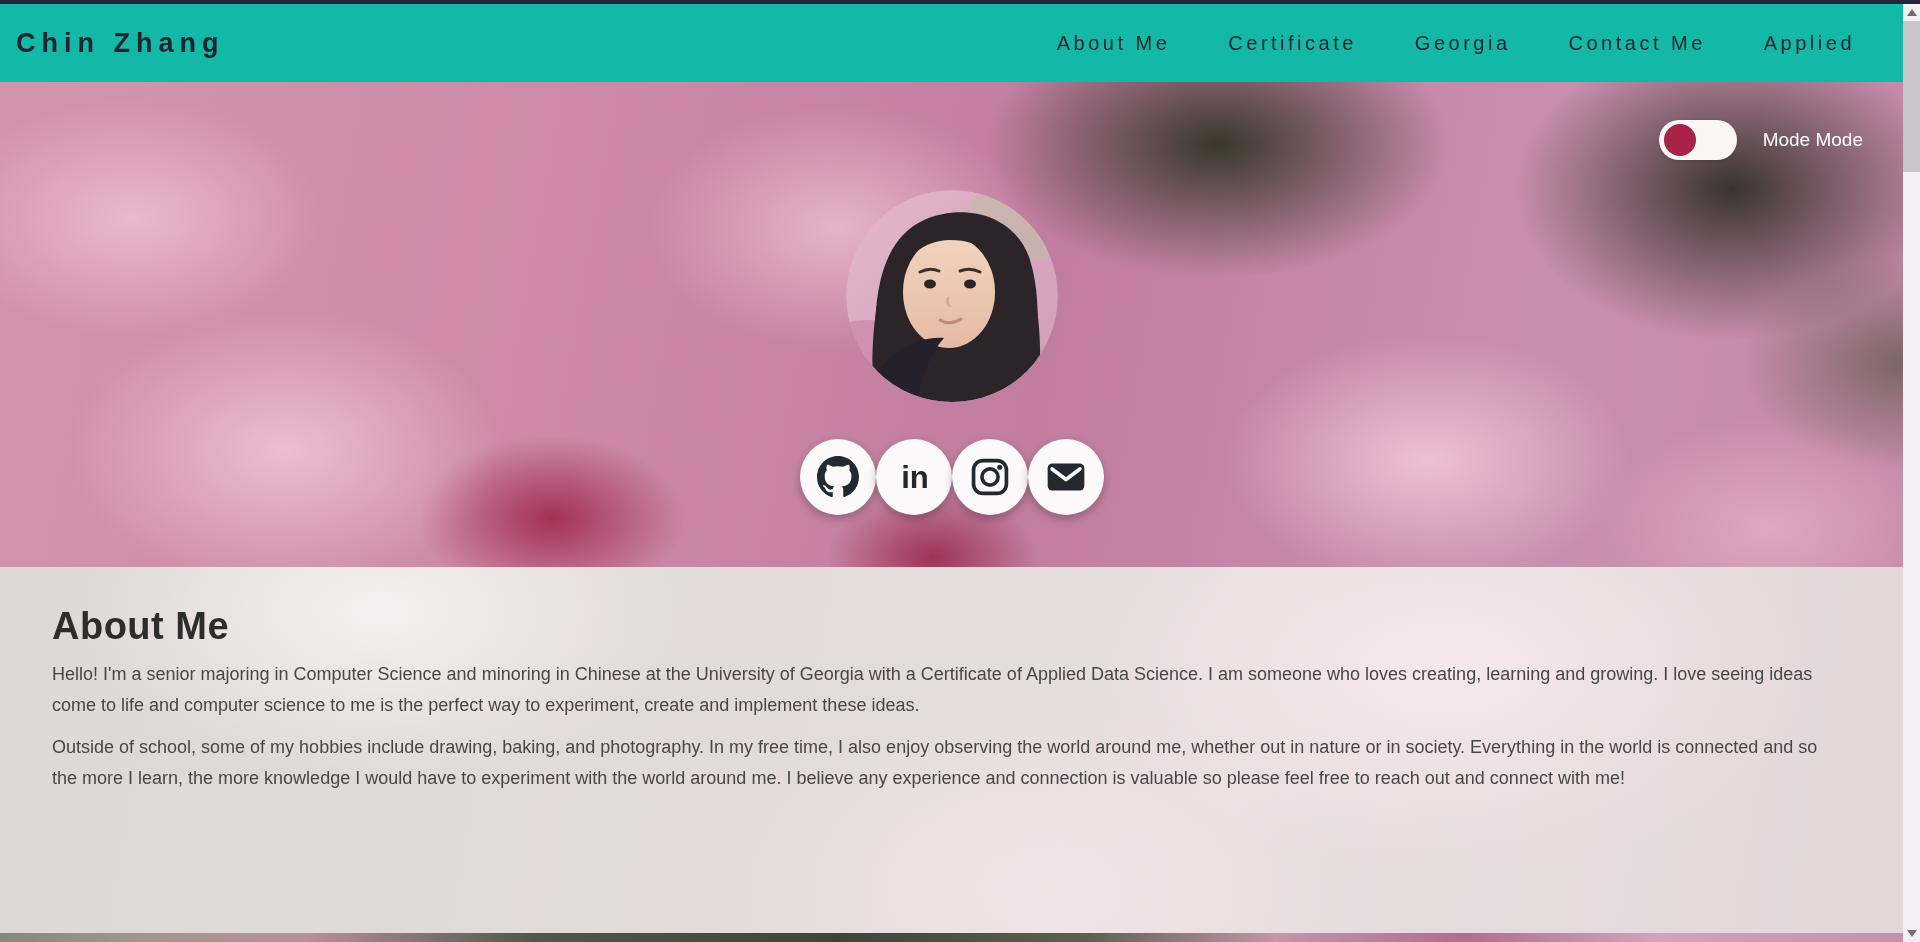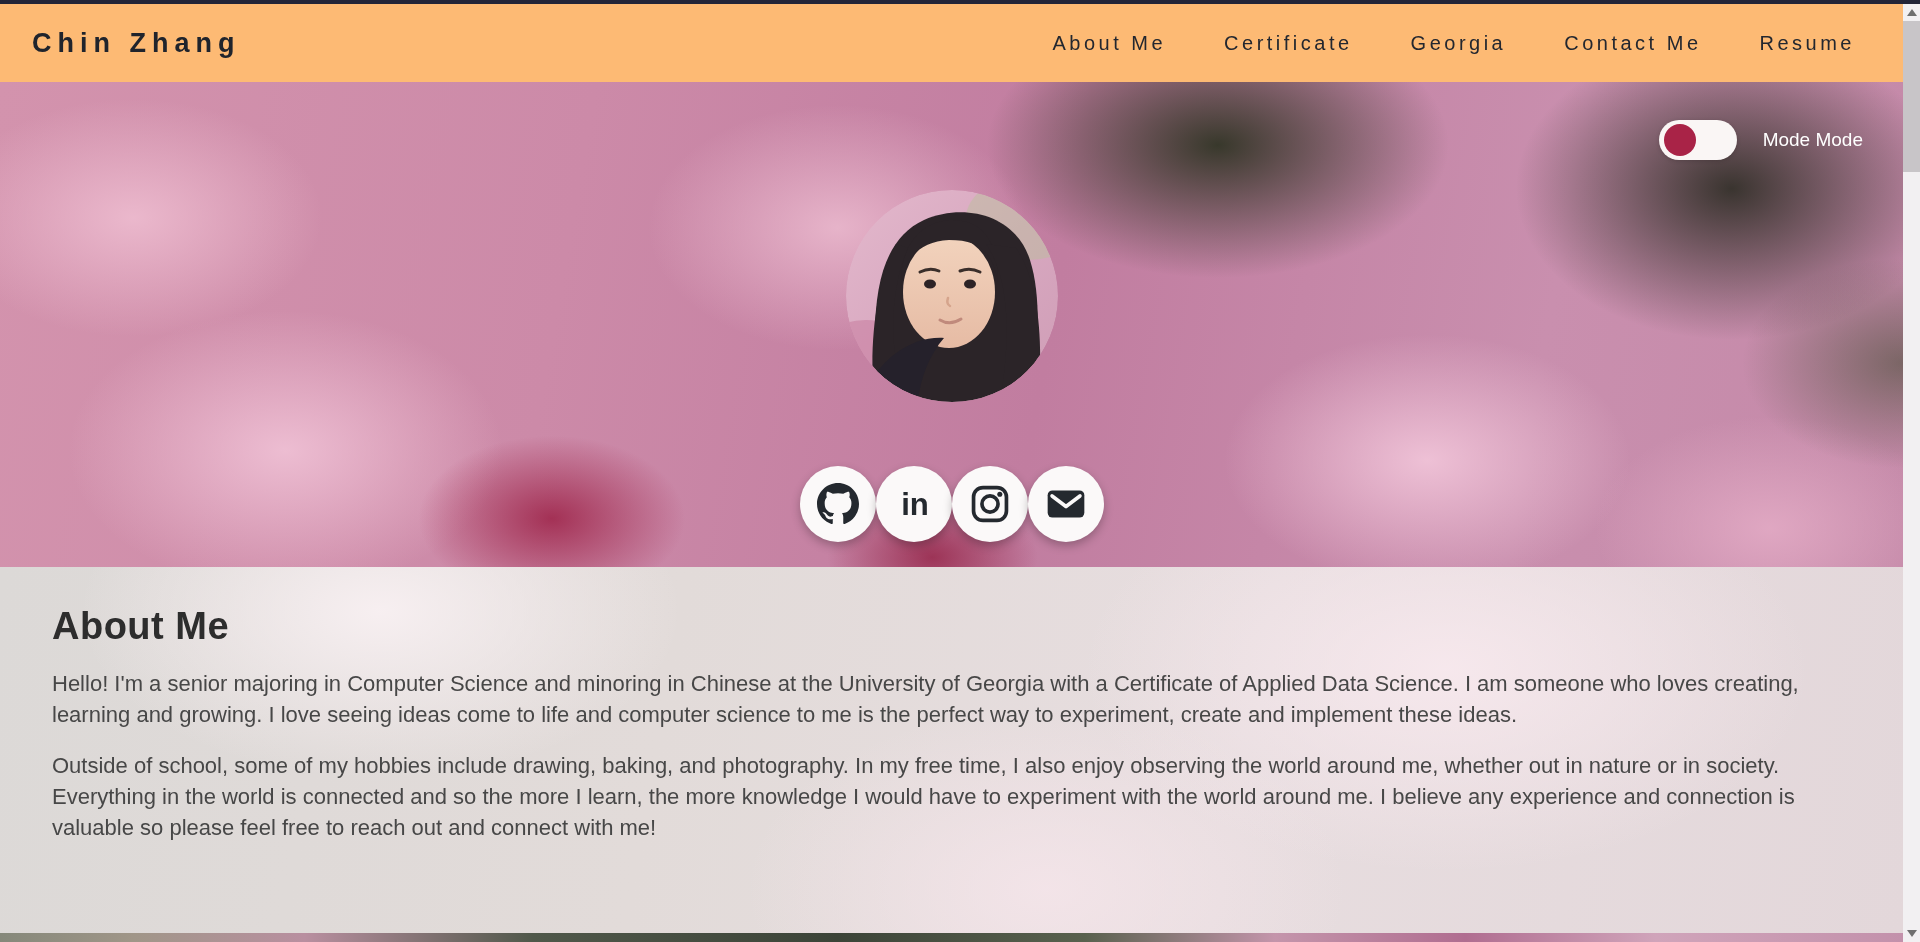--- a/index.html
+++ b/index.html
@@ -5,22 +5,22 @@
   * { margin:0; padding:0; box-sizing:border-box; }
   html,body { width:1920px; height:942px; overflow:hidden; background:#fff;
               font-family:"Liberation Sans", sans-serif; }
   .screen { position:relative; width:1920px; height:942px; overflow:hidden; background:#fff; }
 
   
   .top-strip { position:absolute; top:0; left:0; width:1920px; height:4px; background:#232538; }
 
   
   .header { position:absolute; top:4px; left:0; width:1903px; height:78px;
-            background:#fdba74; display:flex; align-items:center;
-            justify-content:space-between; padding:0 48px 0 32px; z-index:5; }
+            background:#14b8a6; display:flex; align-items:center;
+            justify-content:space-between; padding:0 48px 0 16px; z-index:5; }
   .brand { font-size:27px; font-weight:bold; letter-spacing:6px; color:#20242c; cursor:pointer; }
   .nav { display:flex; gap:58px; align-items:center; }
   .nav-item { font-size:20px; letter-spacing:3.5px; color:#23272f; cursor:pointer; white-space:nowrap; }
 
   
   .hero { position:absolute; top:82px; left:0; width:1903px; height:485px; overflow:hidden;
     background:
       radial-gradient(ellipse 330px 190px at 64% 13%, rgba(44,50,33,0.92), rgba(44,50,33,0) 70%),
       radial-gradient(ellipse 300px 210px at 91% 22%, rgba(38,40,30,0.88), rgba(38,40,30,0) 72%),
       radial-gradient(ellipse 230px 150px at 100% 58%, rgba(62,72,46,0.55), rgba(62,72,46,0) 70%),
@@ -41,38 +41,38 @@
   .toggle-knob { position:absolute; top:4px; left:5px; width:32px; height:32px;
                  border-radius:50%; background:#a92347; }
   .dark-label { color:#ffffff; font-size:19px; }
 
   
   .avatar { position:absolute; top:108px; left:50%; transform:translateX(-50%);
             width:212px; height:212px; border-radius:50%; overflow:hidden; }
   .avatar svg { display:block; width:212px; height:212px; }
 
   
-  .socials { position:absolute; top:384px; left:50%; transform:translateX(-50%);
+  .socials { position:absolute; top:357px; left:50%; transform:translateX(-50%);
              display:flex; }
   .social-btn { width:76px; height:76px; border-radius:50%; background:#fbf9f9;
                 display:flex; align-items:center; justify-content:center; cursor:pointer;
                 box-shadow:0 4px 10px rgba(0,0,0,0.25); }
   .social-btn svg { display:block; }
 
   
   .about { position:absolute; top:567px; left:0; width:1903px; height:366px;
            padding:38px 52px 0 52px;
     background:
       radial-gradient(ellipse 430px 240px at 20% 12%, rgba(248,240,242,0.95), rgba(248,240,242,0) 70%),
       radial-gradient(ellipse 520px 290px at 76% 28%, rgba(248,233,238,0.9), rgba(248,233,238,0) 70%),
       radial-gradient(ellipse 430px 260px at 55% 88%, rgba(245,229,234,0.85), rgba(245,229,234,0) 70%),
       linear-gradient(100deg, #dcd9d7 0%, #e2dbd9 35%, #e7dddf 65%, #e3d7da 100%);
   }
   .about h2 { font-size:38px; font-weight:bold; color:#2d2d2d; letter-spacing:0.5px; }
-  .about p { font-size:22px; line-height:31px; color:#474747; margin-top:20px; max-width:1795px; }
+  .about p { font-size:18px; line-height:31px; color:#474747; margin-top:11px; max-width:1795px; }
 
   
   .bottom-strip { position:absolute; top:933px; left:0; width:1903px; height:9px;
     background:linear-gradient(90deg,#85887a 0%, #a09688 7%, #b98fa0 16%, #50584a 28%,
       #3c4438 44%, #59614e 57%, #c495ab 67%, #b06d90 77%, #d0a4ba 87%, #c391ab 100%); }
 
   
   .scrollbar { position:absolute; top:4px; right:0; width:17px; height:938px; background:#f2f0f2; }
   .sb-btn { position:absolute; left:0; width:17px; height:17px; display:flex;
             align-items:center; justify-content:center; cursor:pointer; }
@@ -91,21 +91,21 @@
 
   <div class="top-strip"></div>
 
   <header class="header">
     <div class="brand">Chin Zhang</div>
     <nav class="nav">
       <span class="nav-item">About Me</span>
       <span class="nav-item">Certificate</span>
       <span class="nav-item">Georgia</span>
       <span class="nav-item">Contact Me</span>
-      <span class="nav-item">Resume</span>
+      <span class="nav-item">Applied</span>
     </nav>
   </header>
 
   <section class="hero">
 
     <div class="dark-row">
       <div class="toggle">
         <div class="toggle-knob"></div>
       </div>
       <span class="dark-label">Mode Mode</span>

